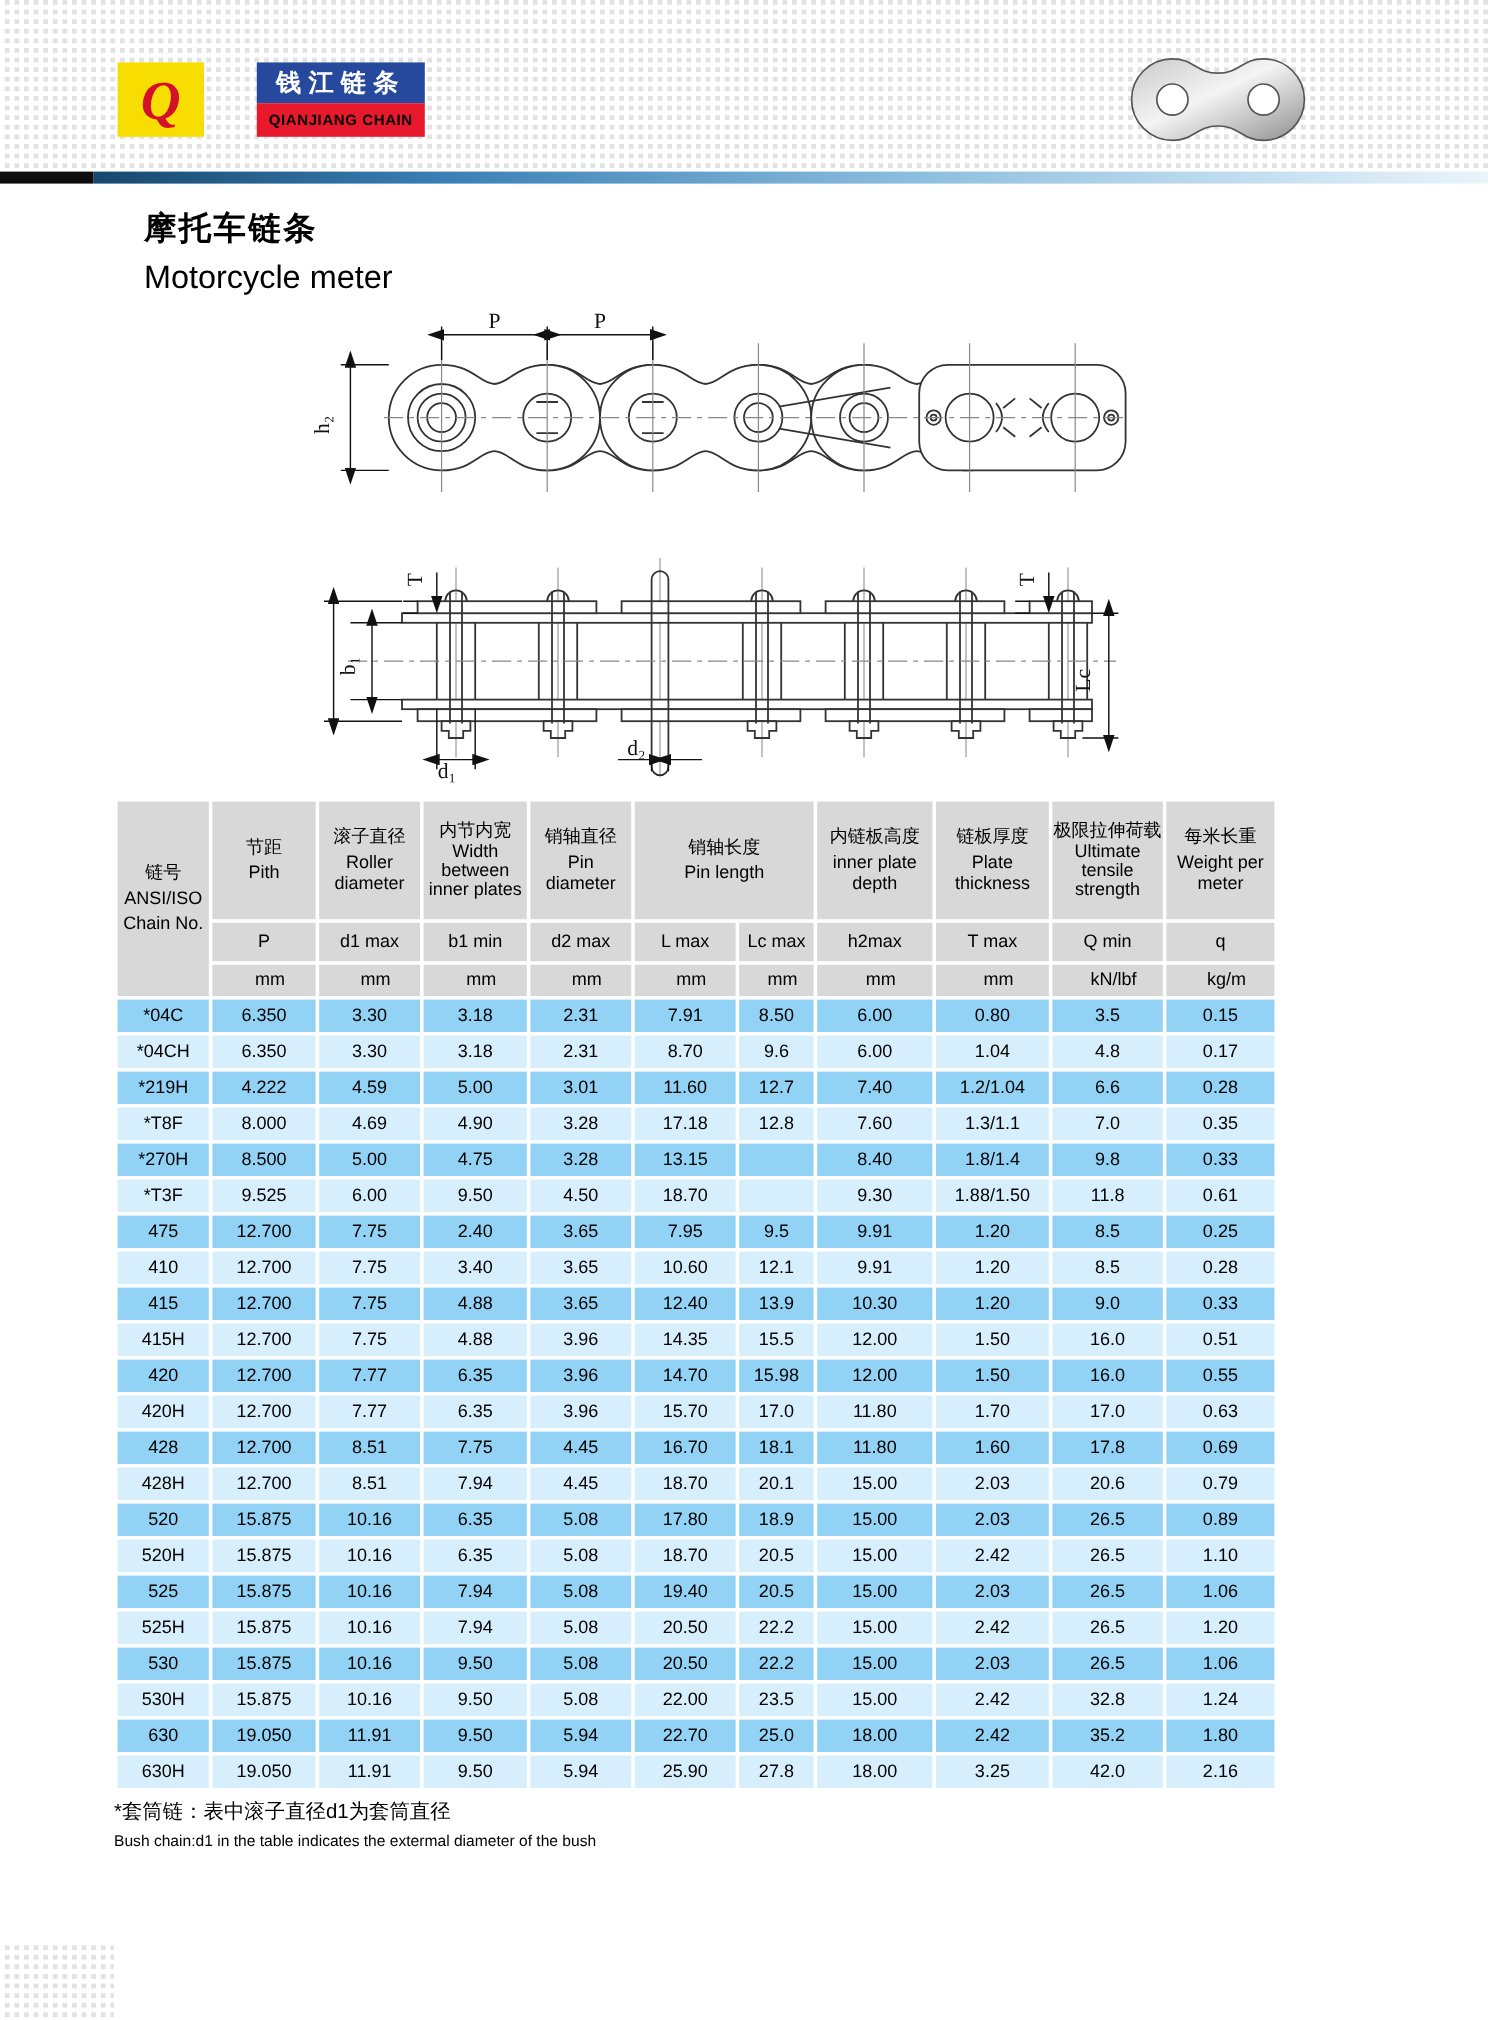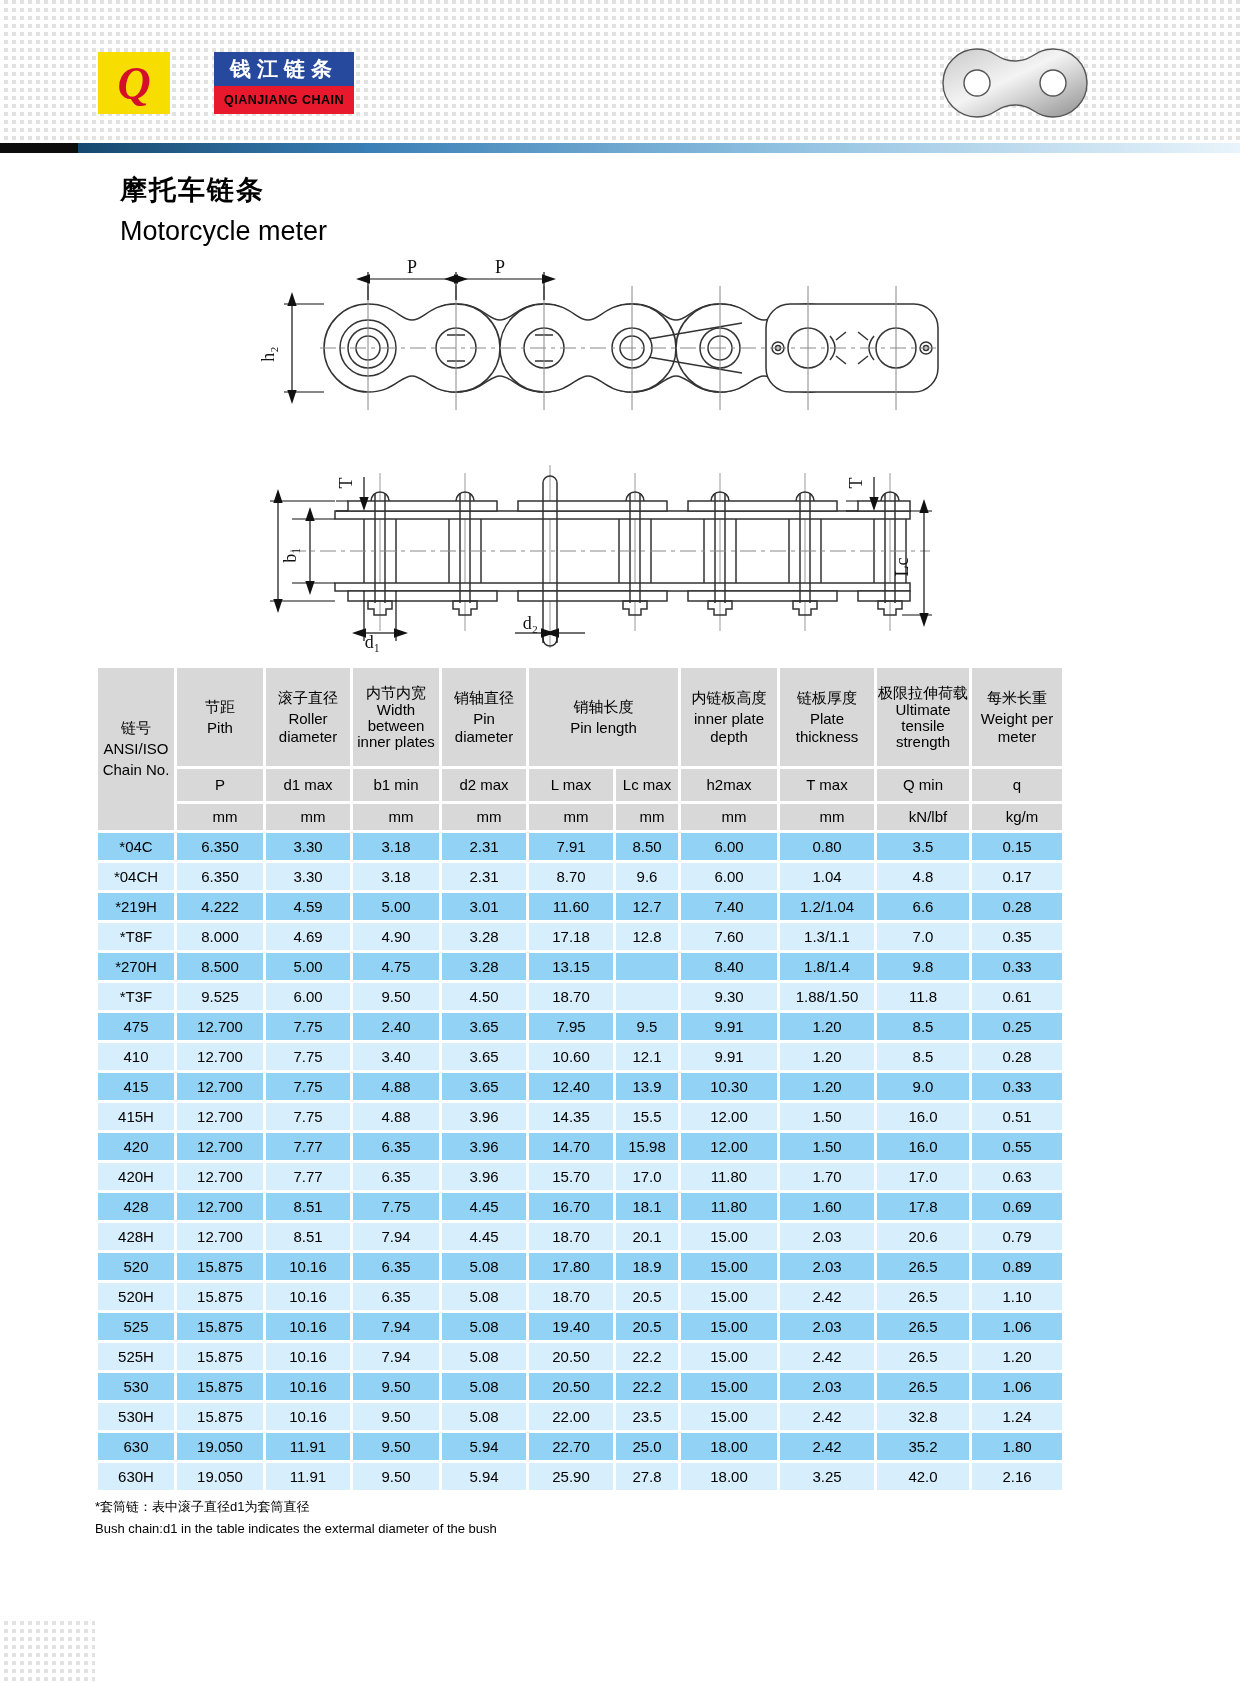--- a/index.html
+++ b/index.html
@@ -45,21 +45,21 @@
   tr.hrow2 th{height:32px;}
   tr.hrow3 th{height:26px;padding-left:10px;}
   th .cn{font-size:15px;}
   th .en{font-size:15px;margin-top:3px;}
   th.th-wide .en{line-height:1.05;margin-top:0;}
   tbody td{height:27px;font-size:15px;}
   tr.dark td{background:#92d2f4;}
   tr.light td{background:#d7eefc;}
 
   .notes{position:absolute;left:95px;top:1498px;}
-  .note-cn{font-size:13px;}
+  .note-cn{font-size:17px;}
   .note-en{font-size:13px;margin-top:5px;}
 
   .corner-dots{position:absolute;left:0;top:1621px;width:95px;height:62px;}
 </style>
 </head>
 <body>
 
 <div class="page">
 
   <div class="top-band dotted">

